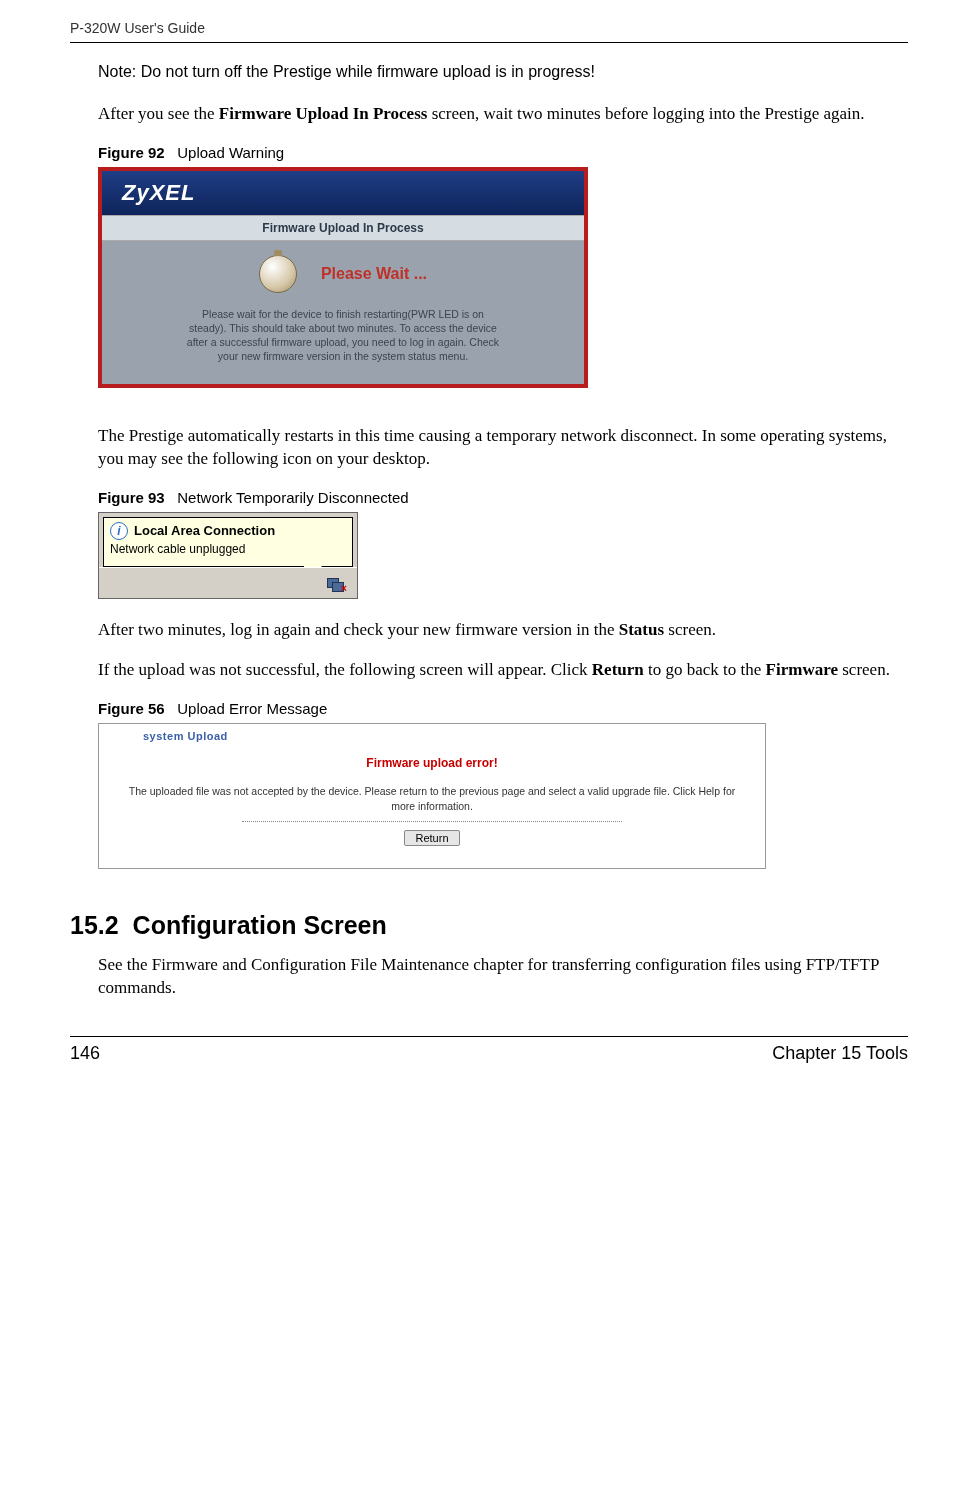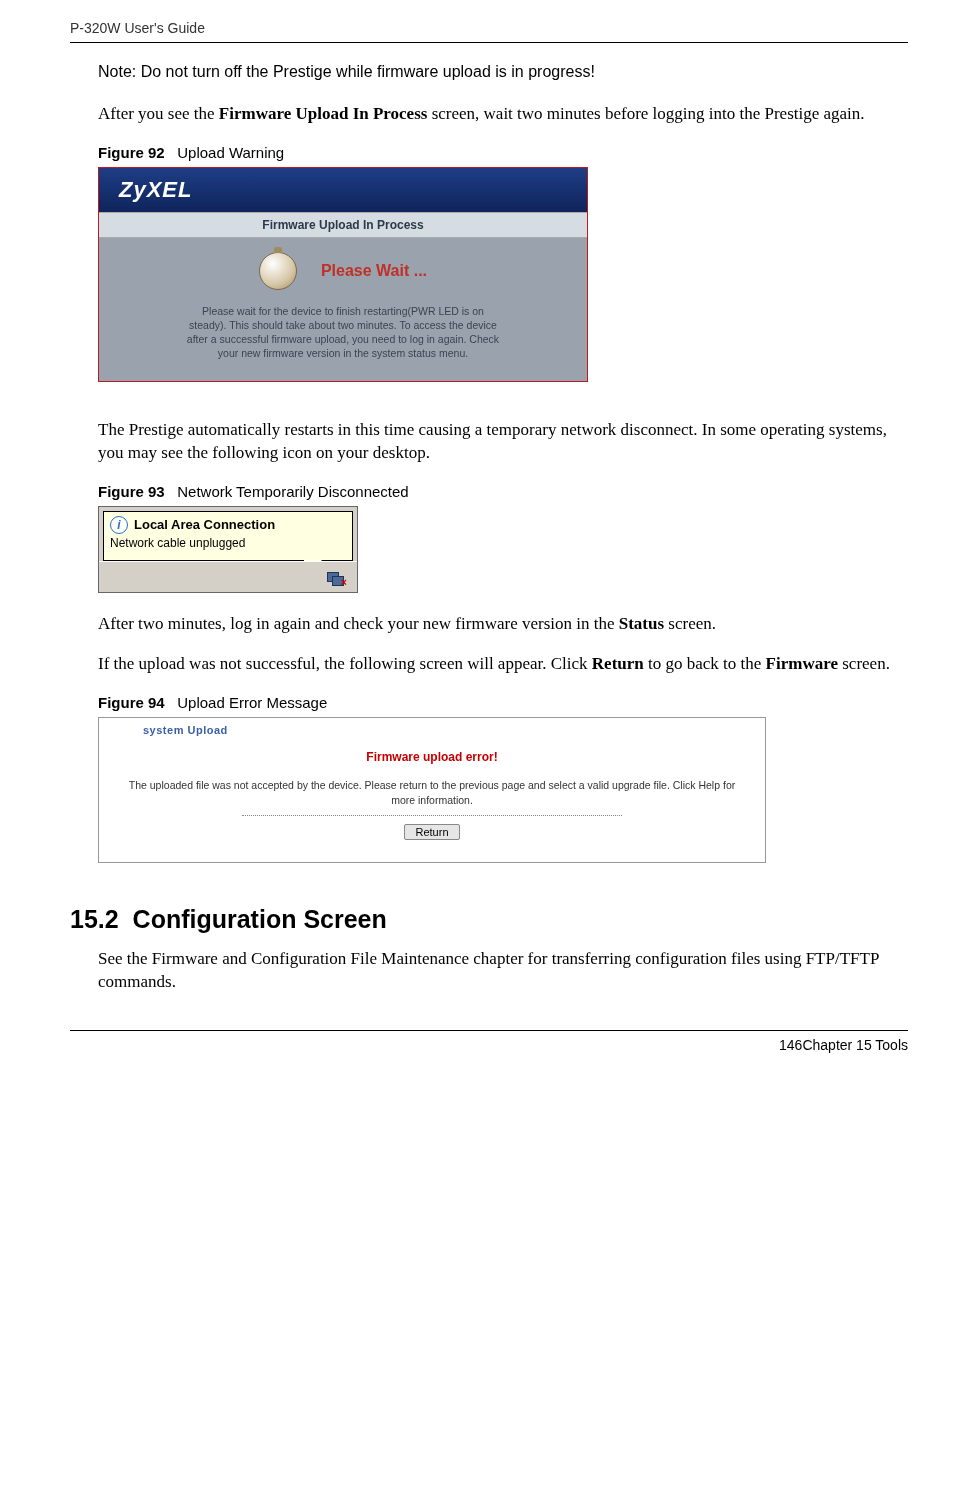--- a/index.html
+++ b/index.html
@@ -36,21 +36,21 @@
     .body-para .serif-bold { font-weight: bold; }
     .fig-caption {
       font-size: 15px;
       margin: 14px 0 6px 28px;
       color: #000;
       font-family: Arial, Helvetica, sans-serif;
     }
     .fig-caption .fig-label { font-weight: bold; }
     .fig92 {
       margin-left: 28px;
-      border: 1px solid #b91c1c;
+      border: 4px solid #b91c1c;
       width: 490px;
       background: #9aa3ad;
       box-sizing: border-box;
     }
     .zyxel-bar {
       background: linear-gradient(to bottom, #1f3d86 0%, #0e245a 100%);
       height: 44px;
       display: flex;
       align-items: center;
       padding-left: 20px;
@@ -243,22 +243,22 @@
       font-family: Arial, Helvetica, sans-serif;
       font-weight: bold;
       font-size: 25px;
       margin: 42px 0 14px 0;
       color: #000;
     }
     .footer {
       border-top: 1.5px solid #000;
       margin-top: 36px;
       display: flex;
-      justify-content: flex-end;
-      font-size: 14px;
+      justify-content: space-between;
+      font-size: 18px;
       padding-top: 6px;
     }
   </style>
 </head>
 <body>
 
 <div class="page">
 
   <div class="top-header">P-320W User's Guide</div>
 
@@ -315,21 +315,21 @@
 
   <p class="body-para" style="margin-top:20px;">
     <span>After two minutes, log in again and check your new firmware version in the </span><span class="serif-bold">Status</span><span> screen.</span>
   </p>
 
   <p class="body-para">
     <span>If the upload was not successful, the following screen will appear. Click </span><span class="serif-bold">Return</span><span> to go back to the </span><span class="serif-bold">Firmware</span><span> screen.</span>
   </p>
 
   <div class="fig-caption">
-    <span class="fig-label">Figure 94</span>&nbsp;&nbsp;&nbsp;<span>Upload Error Message</span>
+    <span class="fig-label">Figure 56</span>&nbsp;&nbsp;&nbsp;<span>Upload Error Message</span>
   </div>
 
   <div class="fig94">
     <div class="sys-upload-label">system Upload</div>
     <div class="fw-error-title">Firmware upload error!</div>
     <div class="fw-error-text">The uploaded file was not accepted by the device. Please return to the previous page and select a valid upgrade file. Click Help for more information.</div>
     <hr class="dotted-hr">
     <button class="return-btn">Return</button>
   </div>
 

